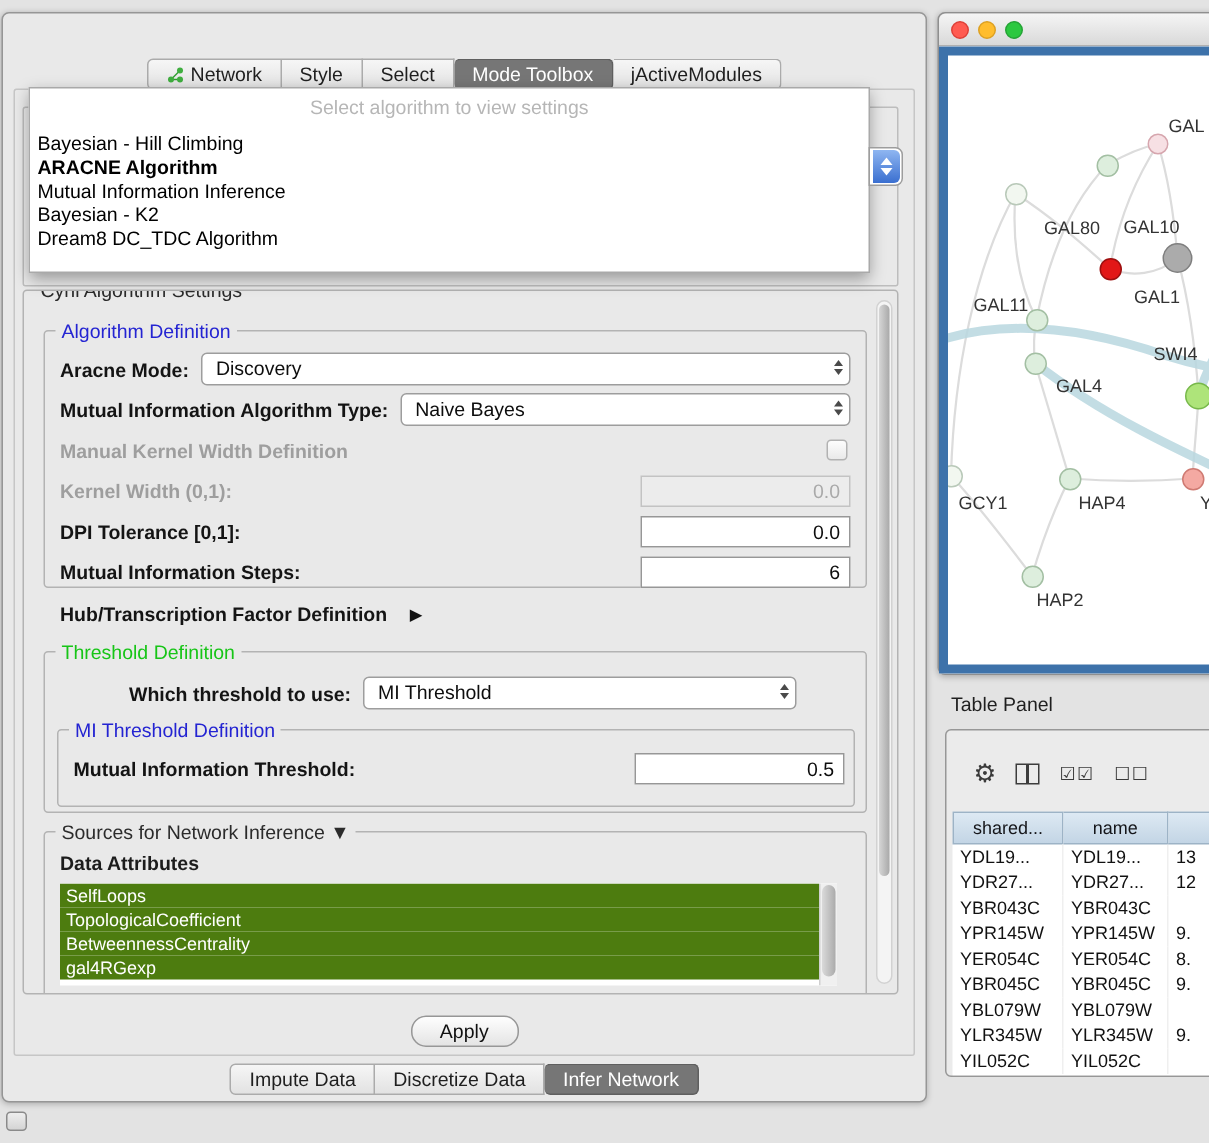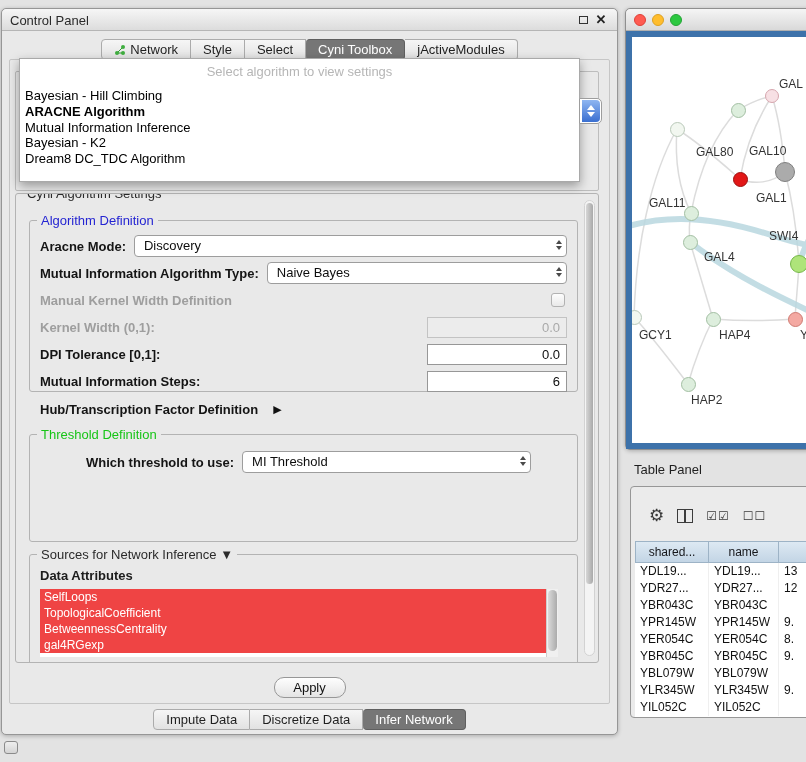--- a/index.html
+++ b/index.html
@@ -67,21 +67,21 @@
   .hub-arrow{font-size:11px;color:#111}
 
   .threshold{left:13px;top:240px;width:549px;height:108px}
   .which-row{display:flex;align-items:center;margin:16px 46px 0 56px;height:22px}
   .mi-group{position:relative;margin:13px 7px 0 8px;height:52px;border:1px solid #b3b3b3;border-radius:3px}
   .mi-row{display:flex;align-items:center;margin:15px 6px 0 10px;height:21px}
 
   .sources{left:13px;top:360px;width:549px;height:118px}
   .src-sub{margin:13px 0 0 10px;font-weight:bold}
   .src-list{position:relative;margin:6px 0 0 10px;width:518px;height:68px;background:#fff;overflow:hidden}
-  .src-item{height:16px;line-height:16px;font-size:12px;color:#fff;background:#ef4444;padding-left:4px;width:506px}
+  .src-item{height:16px;line-height:16px;font-size:12px;color:#fff;background:#4d7c0f;padding-left:4px;width:506px}
   .src-scroll{position:absolute;right:0;top:0;bottom:0;width:12px;background:#f0f0f0;border-left:1px solid #cfcfcf}
   .src-scroll .thumb{position:absolute;left:1px;right:1px;top:1px;height:90%;border-radius:5px;background:linear-gradient(90deg,#dadada,#ababab)}
 
   .apply{position:absolute;top:668px;left:50%;transform:translateX(-50%);width:72px;height:21px;border-radius:10px;border:1px solid #979797;background:linear-gradient(#fefefe,#e4e4e4);font-family:inherit;font-size:13px;color:#111;text-align:center;line-height:19px}
 
   
   .net-window{position:absolute;left:625px;top:8px;width:220px;height:442px;background:#e6e6e6;border:1px solid #8f8f8f;border-radius:5px;box-shadow:0 1px 4px rgba(0,0,0,.25)}
   .net-titlebar{position:absolute;top:0;left:0;right:0;height:22px;background:linear-gradient(#f5f5f5,#d9d9d9);border-bottom:1px solid #b0b0b0;border-radius:5px 5px 0 0}
   .light{position:absolute;top:5px;width:12px;height:12px;border-radius:50%}
   .light.red{left:8px;background:#ff5b51;border:1px solid #de4038}
@@ -113,45 +113,40 @@
   .th:first-child{border-left:1px solid #9db3c6}
   .trow{display:grid;grid-template-columns:74px 70px 66px;height:17px}
   .td{font-size:12px;line-height:17px;padding-left:5px;border-right:1px solid #efefef;color:#111;overflow:hidden;white-space:nowrap}
 
   .mini-dock{position:absolute;left:4px;top:741px;width:14px;height:13px;border:1px solid #8a8a8a;border-radius:3px;background:linear-gradient(#eee,#d4d4d4)}
 </style>
 </head>
 <body>
 
 <section class="cp">
-  <div class="cp-titlebar">
-    <span class="cp-title">Control Panel</span>
-    <span class="winbtn floatb"><span class="sq"></span></span>
-    <span class="winbtn closeb">✕</span>
-  </div>
 
   <div class="cp-tabs">
     <div class="tab">
       <svg class="net-ico" width="12" height="12">
         <line x1="3" y1="9" x2="9" y2="3" stroke="#2f9e2f" stroke-width="1"></line>
         <line x1="3" y1="9" x2="9" y2="9" stroke="#2f9e2f" stroke-width="1"></line>
         <circle cx="3" cy="9" r="2" fill="#3fae3f"></circle>
           <circle cx="9" cy="3" r="2" fill="#3fae3f"></circle>
           <circle cx="9" cy="9" r="2" fill="#3fae3f"></circle>
       </svg>
       <span>Network</span>
     </div>
     <div class="tab">
         <span>Style</span>
       </div>
     <div class="tab">
         <span>Select</span>
       </div>
     <div class="tab selected">
-        <span>Cyni Toolbox</span>
+        <span>Mode Toolbox</span>
       </div>
     <div class="tab">
         <span>jActiveModules</span>
       </div>
   </div>
 
   <div class="cp-content-border"></div>
   <div class="hidden-group"></div>
 
   <div class="combo-frag">
@@ -234,20 +229,27 @@
         <span class="lbl">Which threshold to use:</span>
         <div class="combo">
           <span>MI Threshold</span>
           <span class="steppers">
               <i class="tri-up"></i>
               <i class="tri-dn"></i>
             </span>
         </div>
       </div>
 
+      <div class="mi-group">
+        <span class="gtitle blue">MI Threshold Definition</span>
+        <div class="mi-row">
+          <span class="lbl grow">Mutual Information Threshold:</span>
+          <div class="field">0.5</div>
+        </div>
+      </div>
     </div>
 
     <div class="group sources">
       <span class="gtitle">
         <span>Sources for Network Inference</span>
         <span>▼</span>
       </span>
       <div class="src-sub">Data Attributes</div>
       <div class="src-list">
         <div class="src-item">SelfLoops</div>

